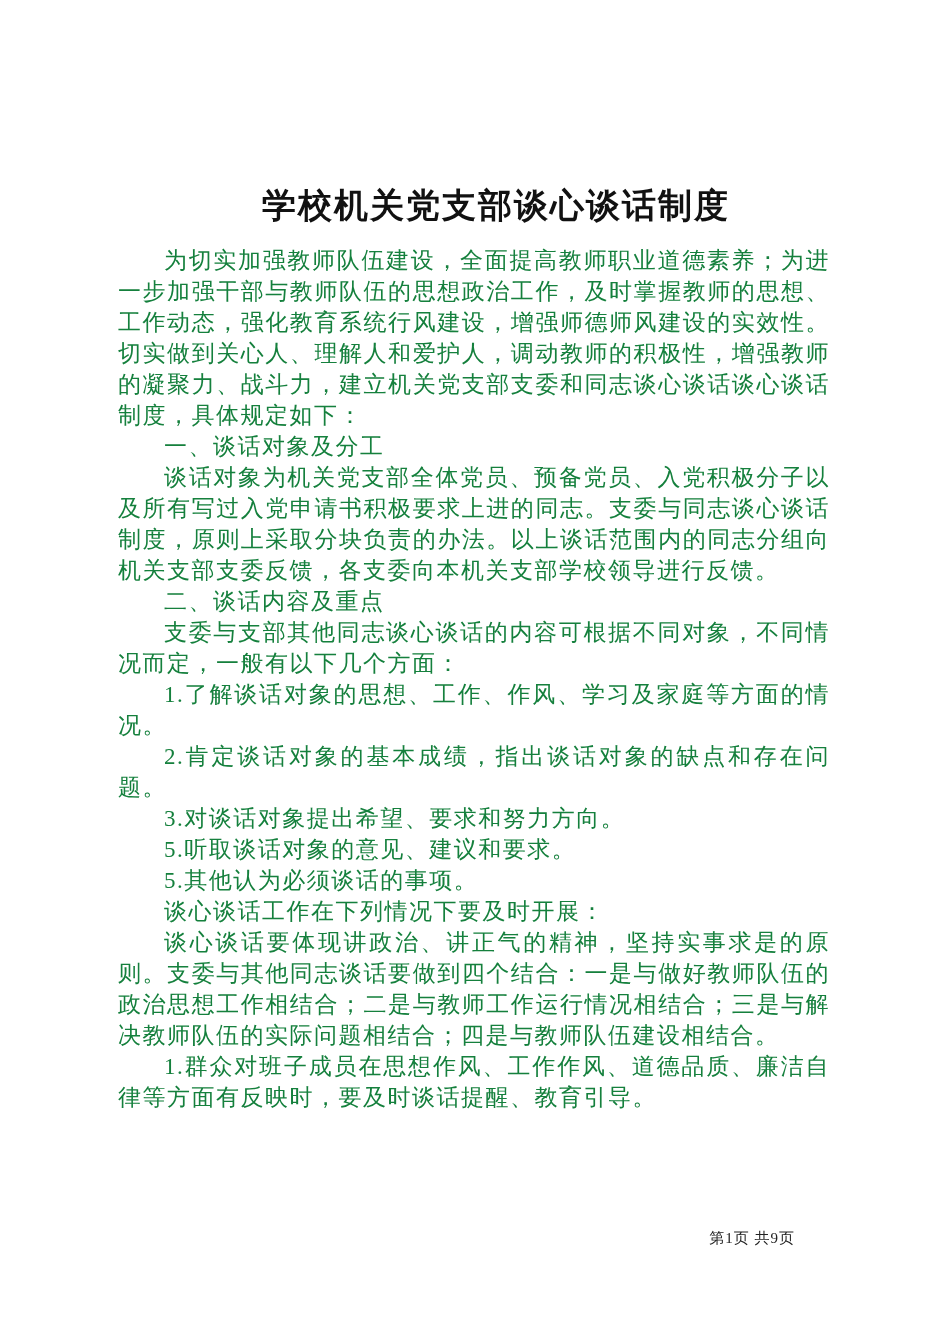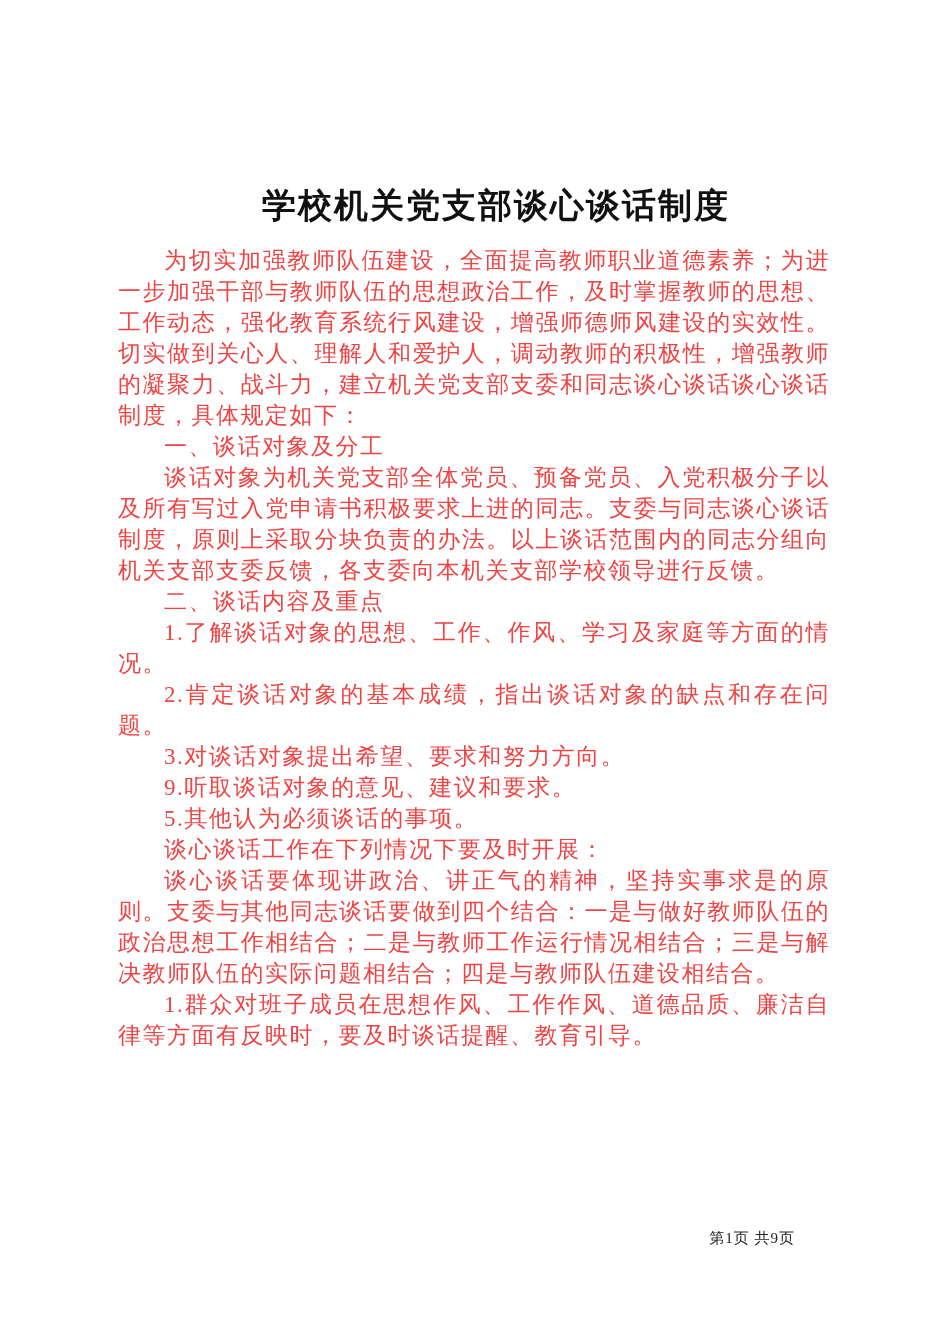--- a/index.html
+++ b/index.html
@@ -36,21 +36,21 @@
   }
   .para {
     font-size: 23px;
     line-height: 31px;
     margin: 0;
     text-indent: 2em;
     text-align: justify;
     text-justify: inter-ideograph;
     letter-spacing: 1.5px;
     word-break: break-all;
-    color: #ef4444;
+    color: #15803d;
   }
   .footer {
     position: absolute;
     bottom: 96px;
     right: 155px;
     font-size: 15px;
     letter-spacing: 1px;
     color: #222222;
     margin-left: 36px;
   }
@@ -59,24 +59,25 @@
 <body>
 
 <div class="page">
   <h1 class="title">学校机关党支部谈心谈话制度</h1>
 
   <div class="doc-body">
       <p class="para">为切实加强教师队伍建设，全面提高教师职业道德素养；为进一步加强干部与教师队伍的思想政治工作，及时掌握教师的思想、工作动态，强化教育系统行风建设，增强师德师风建设的实效性。切实做到关心人、理解人和爱护人，调动教师的积极性，增强教师的凝聚力、战斗力，建立机关党支部支委和同志谈心谈话谈心谈话制度，具体规定如下：</p>
       <p class="para">一、谈话对象及分工</p>
       <p class="para">谈话对象为机关党支部全体党员、预备党员、入党积极分子以及所有写过入党申请书积极要求上进的同志。支委与同志谈心谈话制度，原则上采取分块负责的办法。以上谈话范围内的同志分组向机关支部支委反馈，各支委向本机关支部学校领导进行反馈。</p>
       <p class="para">二、谈话内容及重点</p>
+      <p class="para">支委与支部其他同志谈心谈话的内容可根据不同对象，不同情况而定，一般有以下几个方面：</p>
       <p class="para">1.了解谈话对象的思想、工作、作风、学习及家庭等方面的情况。</p>
       <p class="para">2.肯定谈话对象的基本成绩，指出谈话对象的缺点和存在问题。</p>
       <p class="para">3.对谈话对象提出希望、要求和努力方向。</p>
-      <p class="para">9.听取谈话对象的意见、建议和要求。</p>
+      <p class="para">5.听取谈话对象的意见、建议和要求。</p>
       <p class="para">5.其他认为必须谈话的事项。</p>
       <p class="para">谈心谈话工作在下列情况下要及时开展：</p>
       <p class="para">谈心谈话要体现讲政治、讲正气的精神，坚持实事求是的原则。支委与其他同志谈话要做到四个结合：一是与做好教师队伍的政治思想工作相结合；二是与教师工作运行情况相结合；三是与解决教师队伍的实际问题相结合；四是与教师队伍建设相结合。</p>
       <p class="para">1.群众对班子成员在思想作风、工作作风、道德品质、廉洁自律等方面有反映时，要及时谈话提醒、教育引导。</p>
     </div>
 
   <div class="footer">第1页 共9页</div>
 </div>
 
 </body></html>

